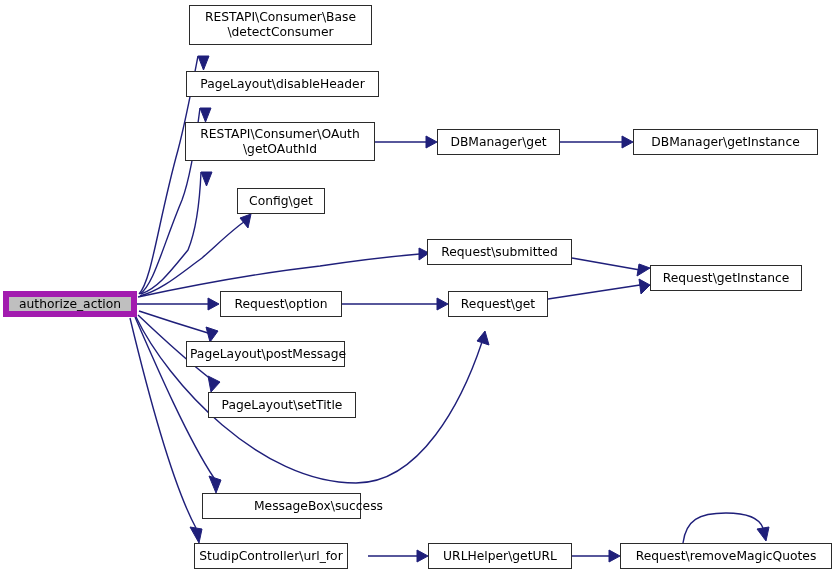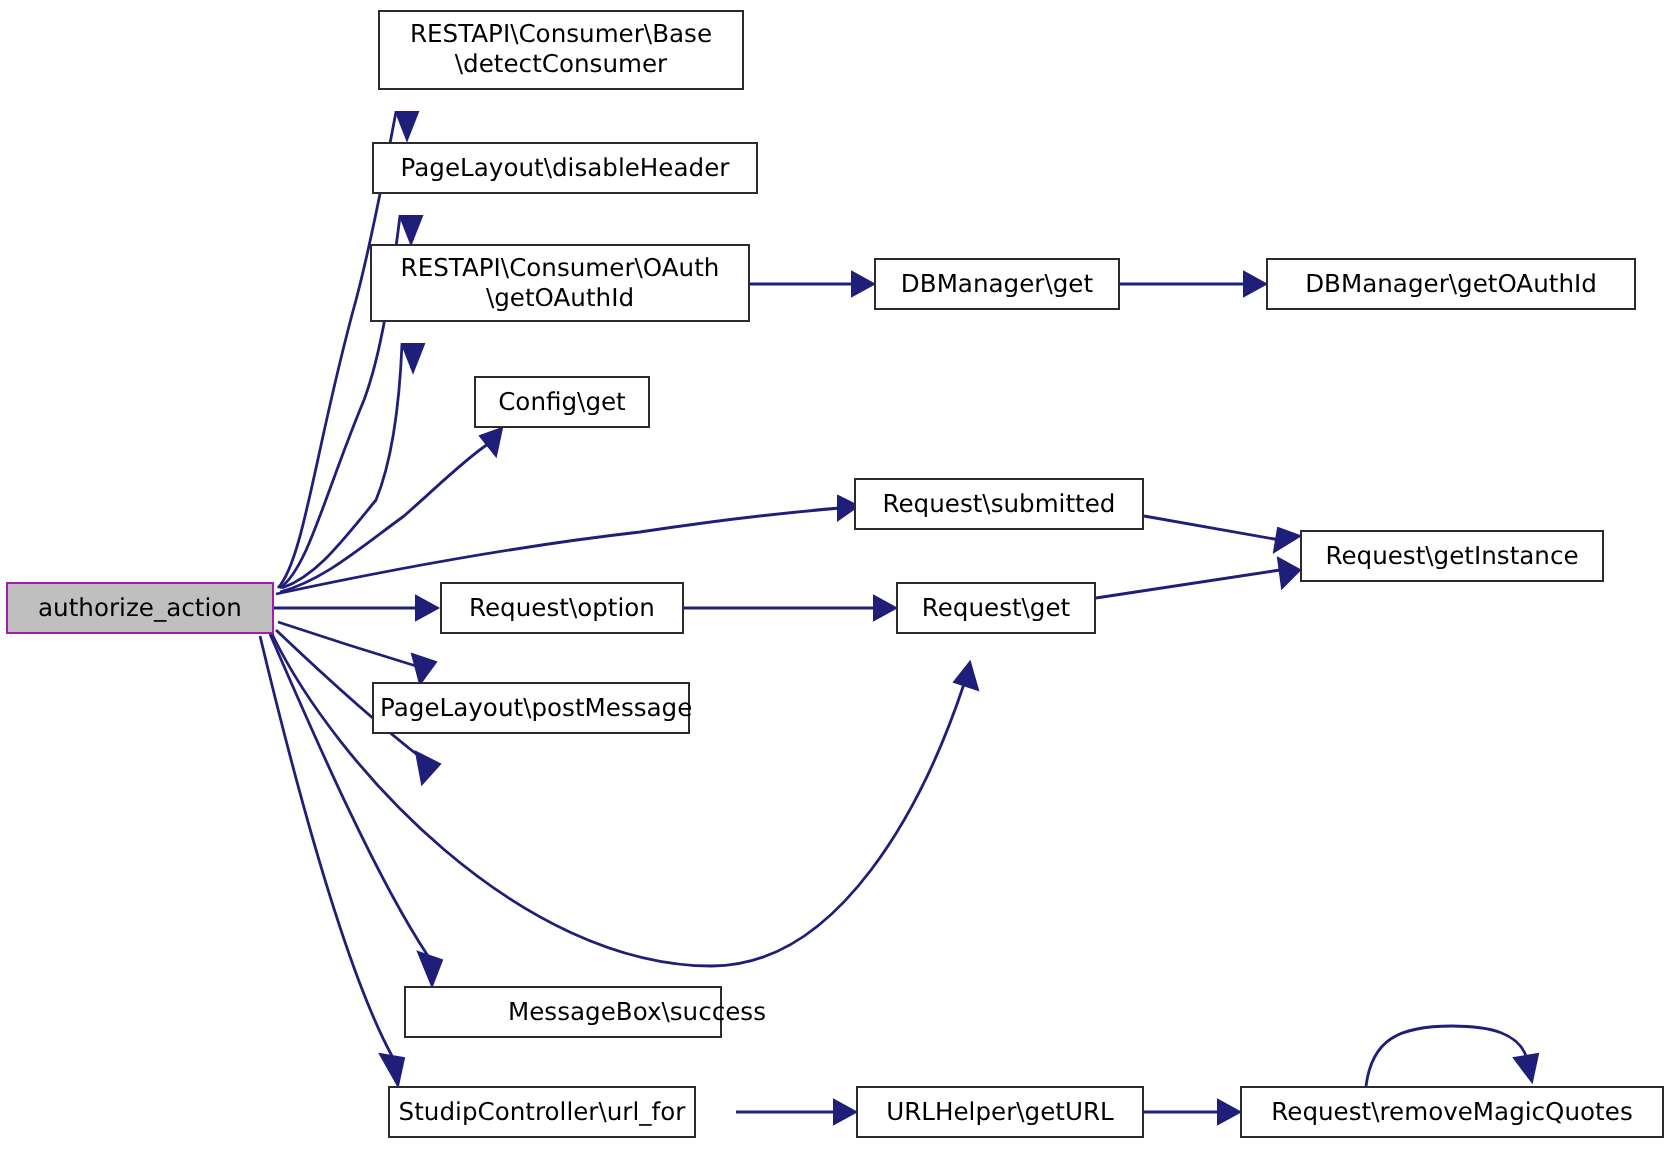--- a/index.html
+++ b/index.html
@@ -34,21 +34,21 @@
     justify-content: center;
     text-align: center;
     font-size: 12.3px;
     line-height: 15px;
     letter-spacing: 0px;
     white-space: pre-line;
     z-index: 2;
   }
   .node.root {
     background: #bfbfbf;
-    border: 1px solid #a21caf;
+    border: 6px solid #a21caf;
   }
   .node .lbl {
     display: block;
     width: 100%;
     padding: 0 3px;
     box-sizing: border-box;
   }
 </style>
 </head>
 <body>
@@ -95,23 +95,24 @@
       <path d="M757,529 l 12,-2 l -3,14 Z" fill="#1f1f7a" stroke="#1f1f7a" stroke-width="1" stroke-linejoin="miter"></path>
     </svg>
 <div class="node root" style="left: 3px; top: 291px; width: 134px; height: 26px;"><span class="lbl">authorize_action</span></div>
     <div class="node" style="left: 189px; top: 5px; width: 183px; height: 40px;"><span class="lbl">RESTAPI\Consumer\Base
 \detectConsumer</span></div>
     <div class="node" style="left: 186px; top: 71px; width: 193px; height: 26px;"><span class="lbl">PageLayout\disableHeader</span></div>
     <div class="node" style="left: 185px; top: 122px; width: 190px; height: 39px; text-align: center;"><span class="lbl">RESTAPI\Consumer\OAuth
 \getOAuthId</span></div>
     <div class="node" style="left: 237px; top: 188px; width: 88px; height: 26px;"><span class="lbl">Config\get</span></div>
     <div class="node" style="left: 437px; top: 129px; width: 123px; height: 26px;"><span class="lbl">DBManager\get</span></div>
-    <div class="node" style="left: 633px; top: 129px; width: 185px; height: 26px;"><span class="lbl">DBManager\getOAuthId</span></div>
+    <div class="node" style="left: 633px; top: 129px; width: 185px; height: 26px;"><span class="lbl">DBManager\getInstance</span></div>
     <div class="node" style="left: 427px; top: 239px; width: 145px; height: 26px;"><span class="lbl">Request\submitted</span></div>
     <div class="node" style="left: 650px; top: 265px; width: 152px; height: 26px;"><span class="lbl">Request\getInstance</span></div>
     <div class="node" style="left: 220px; top: 291px; width: 122px; height: 26px;"><span class="lbl">Request\option</span></div>
     <div class="node" style="left: 448px; top: 291px; width: 100px; height: 26px;"><span class="lbl">Request\get</span></div>
     <div class="node" style="left: 186px; top: 341px; width: 159px; height: 26px;"><span class="lbl">PageLayout\postMessage</span></div>
+    <div class="node" style="left: 208px; top: 392px; width: 148px; height: 26px;"><span class="lbl">PageLayout\setTitle</span></div>
     <div class="node" style="left: 202px; top: 493px; width: 159px; height: 26px; padding-left: 48px;"><span class="lbl">MessageBox\success</span></div>
     <div class="node" style="left: 194px; top: 543px; width: 154px; height: 26px;"><span class="lbl">StudipController\url_for</span></div>
     <div class="node" style="left: 428px; top: 543px; width: 144px; height: 26px;"><span class="lbl">URLHelper\getURL</span></div>
     <div class="node" style="left: 620px; top: 543px; width: 212px; height: 26px; text-align: center;"><span class="lbl">Request\removeMagicQuotes</span></div>
   </div>
 
 </body></html>

